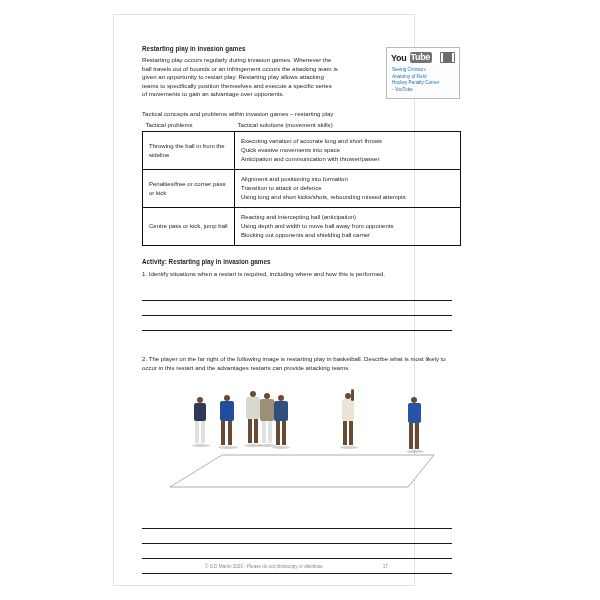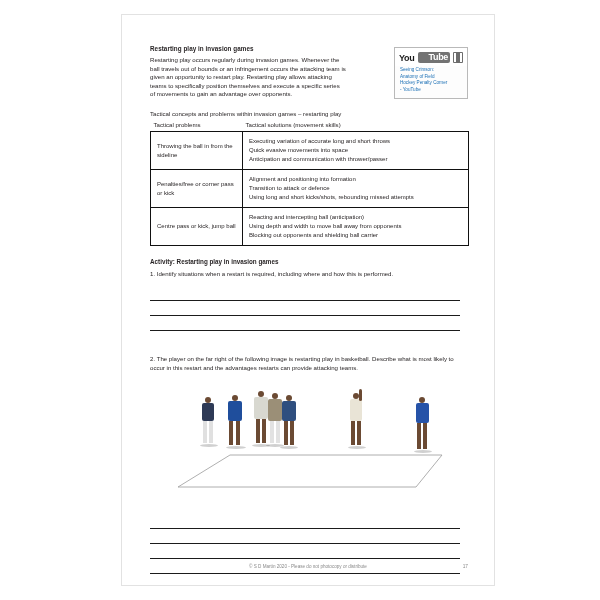--- a/index.html
+++ b/index.html
@@ -17,26 +17,25 @@
   .page {
     position: relative;
     width: 600px;
     height: 600px;
     background: #ffffff;
   }
   .sheet {
     position: absolute;
     left: 113px;
     top: 14px;
-    width: 374px;
+    width: 302px;
     height: 572px;
     background: #ffffff;
     border: 1px solid #e2e2e2;
     box-sizing: border-box;
-    margin-left: 8px;
   }
   .content {
     position: absolute;
     left: 28px;
     top: 30px;
     width: 318px;
   }
 
   .h-title {
     font-size: 6.3px;
@@ -80,21 +79,21 @@
     align-items: center;
     font-size: 9px;
     font-weight: bold;
     color: #1a1a1a;
     letter-spacing: -0.3px;
   }
   .yt-tube {
     background: #737373;
     color: #ffffff;
     border-radius: 2px;
-    padding: 0px 2px 1px 10px;
+    padding: 0px 2px 1px 0;
     margin-left: 1px;
     font-size: 9px;
     font-weight: bold;
     letter-spacing: -0.3px;
   }
   .yt-film {
     width: 15px;
     height: 11px;
     background: #6d6d6d;
     border-radius: 1px;

